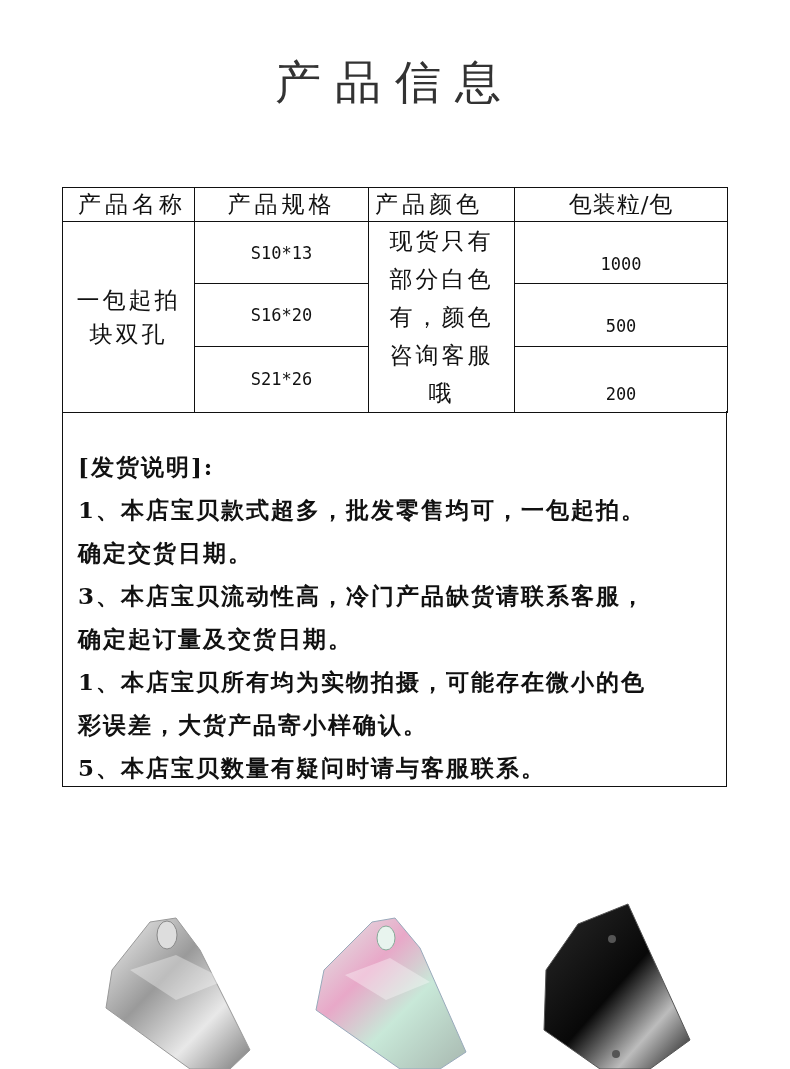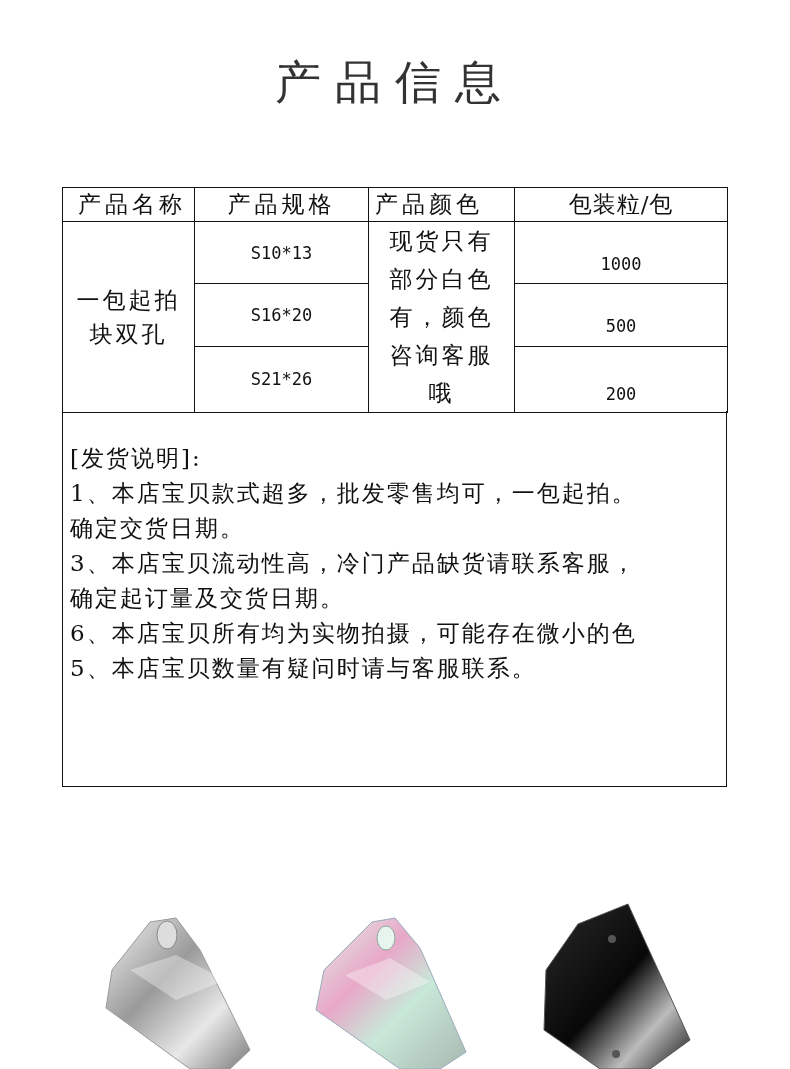--- a/index.html
+++ b/index.html
@@ -24,21 +24,21 @@
   .spec-table td.num { font-family: "DejaVu Sans Mono", "Liberation Mono", monospace; font-size: 17px; }
   .r1 { height: 61px; } .r2 { height: 61px; } .r3 { height: 65px; }
   .name-cell { line-height: 34px; letter-spacing: 3px; }
   .color-cell { line-height: 38px; letter-spacing: 3px; padding: 0 16px !important; }
   .qty { padding-top: 22px !important; }
   .notes {
     position: absolute; left: 62px; top: 411px; width: 665px; height: 376px;
     border: 1.5px solid #111; border-top: none; box-sizing: border-box;
     padding: 30px 6px 0 7px; font-size: 23px; line-height: 35px; letter-spacing: 2px;
   }
-  .notes p { margin: 0; }
+  .notes p { margin: 8px; font-weight: bold; }
   .gems {
     position: absolute; left: 0; top: 860px; width: 790px; height: 209px;
   }
 </style>
 </head>
 <body>
 
 <div class="title">产品信息</div>
 
 <table class="spec-table">
@@ -80,21 +80,22 @@
   </tr>
 </tbody>
   </table>
 
 <div class="notes">
   <p>[发货说明]:</p>
   <p>1、本店宝贝款式超多，批发零售均可，一包起拍。</p>
   <p>确定交货日期。</p>
   <p>3、本店宝贝流动性高，冷门产品缺货请联系客服，</p>
   <p>确定起订量及交货日期。</p>
-  <p>6、本店宝贝所有均为实物拍摄，可能存在微小的色</p>
+  <p>1、本店宝贝所有均为实物拍摄，可能存在微小的色</p>
+  <p>彩误差，大货产品寄小样确认。</p>
   <p>5、本店宝贝数量有疑问时请与客服联系。</p>
 </div>
 
 <div class="gems">
   <svg width="790" height="209" viewBox="0 0 790 209">
     <defs>
       <linearGradient id="gClear" x1="0" y1="0" x2="1" y2="1">
         <stop offset="0" stop-color="#f4f4f4"></stop>
           <stop offset="0.4" stop-color="#9a9a9a"></stop>
         <stop offset="0.7" stop-color="#e8e8e8"></stop>

